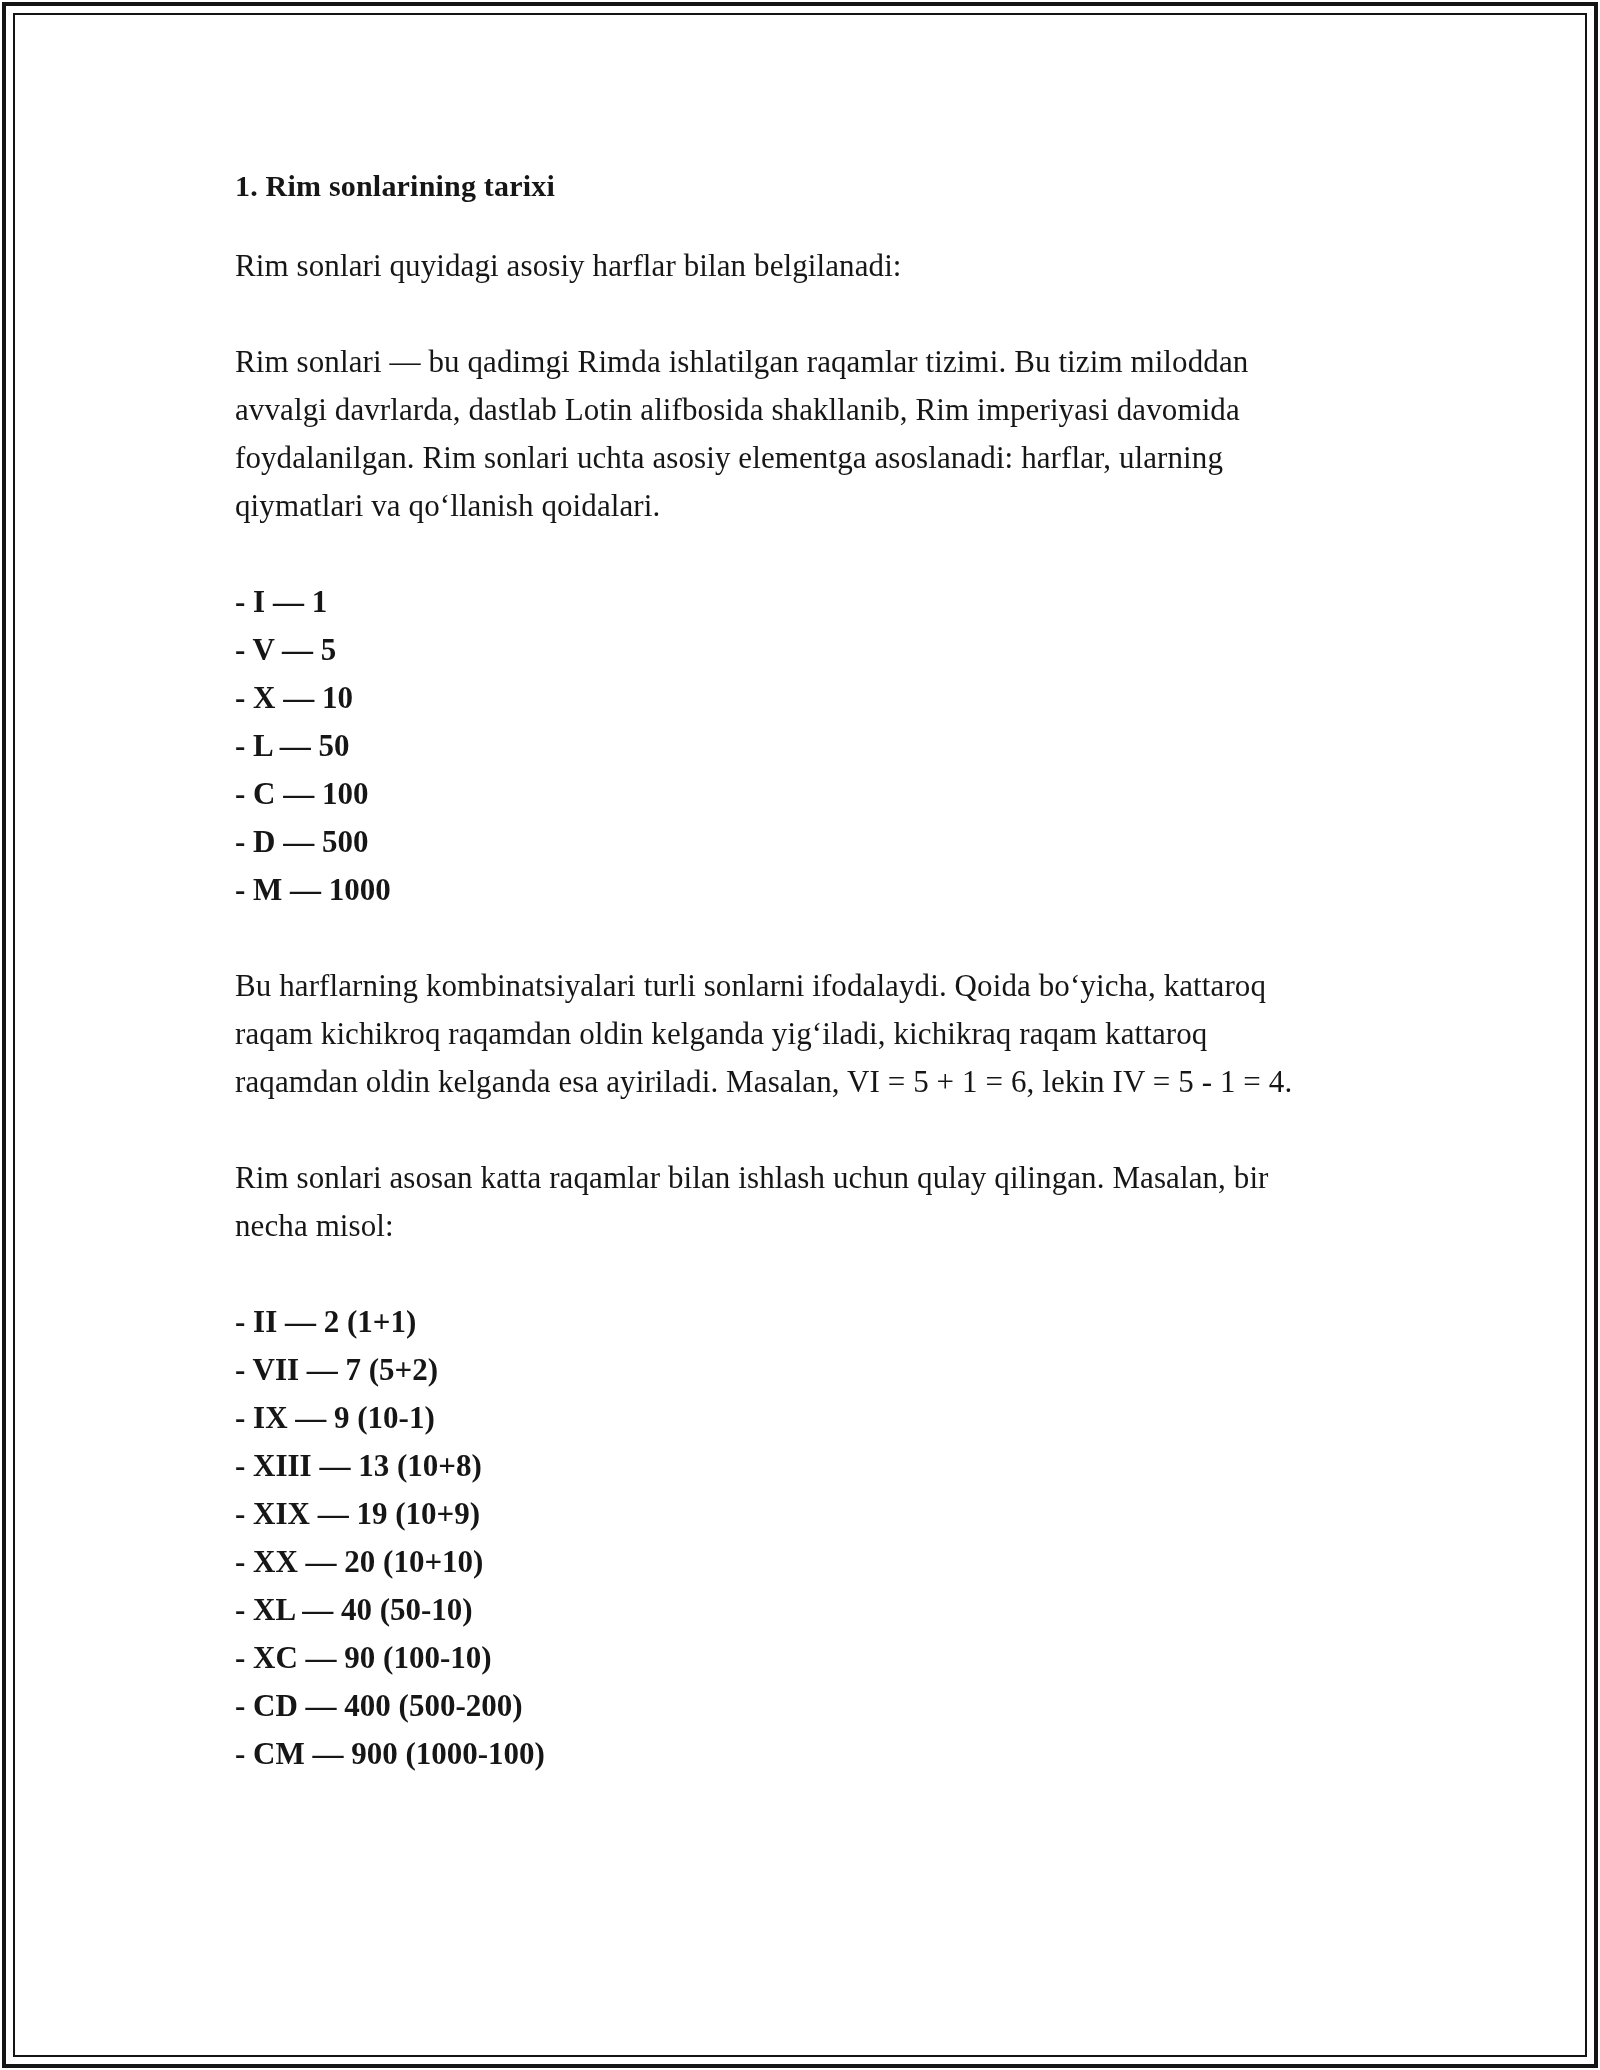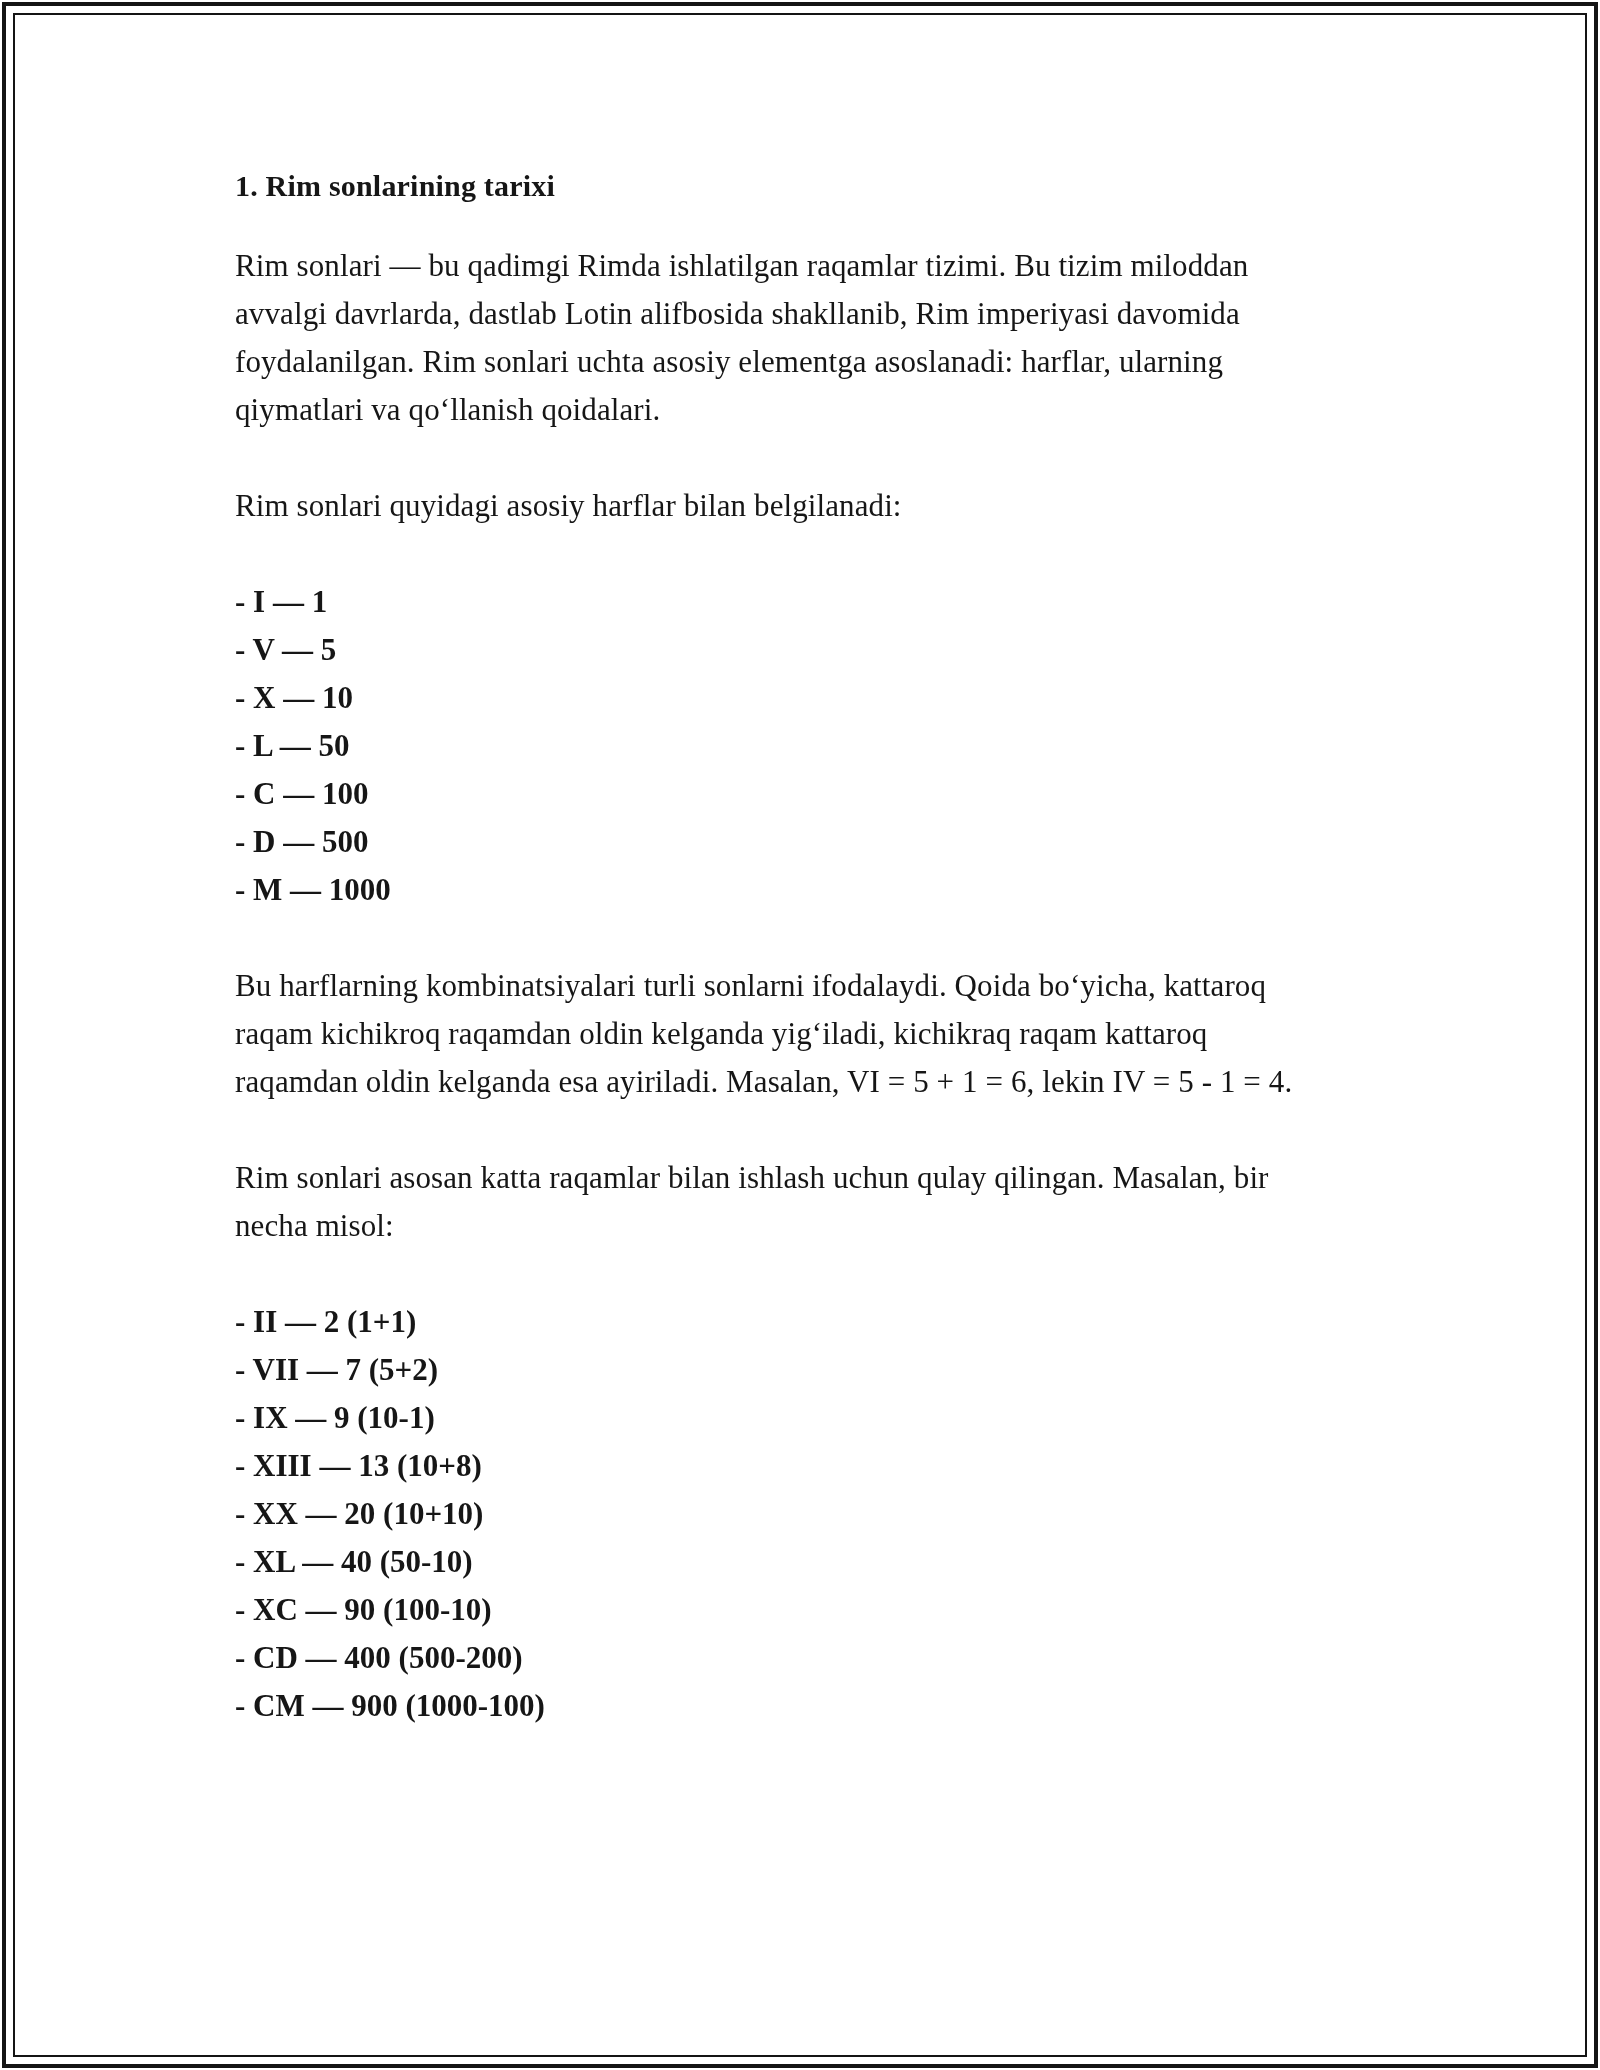--- a/index.html
+++ b/index.html
@@ -59,43 +59,44 @@
 </head>
 <body>
 
 <div class="outer-frame"></div>
 <div class="inner-frame"></div>
 
 <div class="content">
 
   <h1 class="doc-title">1. Rim sonlarining tarixi</h1>
 
+  <p class="para">Rim sonlari quyidagi asosiy harflar bilan belgilanadi:</p>
+
   <p class="para">Rim sonlari — bu qadimgi Rimda ishlatilgan raqamlar tizimi. Bu tizim miloddan avvalgi davrlarda, dastlab Lotin alifbosida shakllanib, Rim imperiyasi davomida foydalanilgan. Rim sonlari uchta asosiy elementga asoslanadi: harflar, ularning qiymatlari va qo‘llanish qoidalari.</p>
-
-  <p class="para">Rim sonlari quyidagi asosiy harflar bilan belgilanadi:</p>
 
   <div class="plain-list">
     <div class="list-line">- I — 1</div>
     <div class="list-line">- V — 5</div>
     <div class="list-line">- X — 10</div>
     <div class="list-line">- L — 50</div>
     <div class="list-line">- C — 100</div>
     <div class="list-line">- D — 500</div>
     <div class="list-line">- M — 1000</div>
   </div>
 
   <p class="para">Bu harflarning kombinatsiyalari turli sonlarni ifodalaydi. Qoida bo‘yicha, kattaroq raqam kichikroq raqamdan oldin kelganda yig‘iladi, kichikraq raqam kattaroq raqamdan oldin kelganda esa ayiriladi. Masalan, VI = 5 + 1 = 6, lekin IV = 5 - 1 = 4.</p>
 
   <p class="para">Rim sonlari asosan katta raqamlar bilan ishlash uchun qulay qilingan. Masalan, bir necha misol:</p>
 
   <div class="plain-list">
     <div class="list-line">- II — 2 (1+1)</div>
     <div class="list-line">- VII — 7 (5+2)</div>
     <div class="list-line">- IX — 9 (10-1)</div>
     <div class="list-line">- XIII — 13 (10+8)</div>
+    <div class="list-line">- XIX — 19 (10+9)</div>
     <div class="list-line">- XX — 20 (10+10)</div>
     <div class="list-line">- XL — 40 (50-10)</div>
     <div class="list-line">- XC — 90 (100-10)</div>
     <div class="list-line">- CD — 400 (500-200)</div>
     <div class="list-line">- CM — 900 (1000-100)</div>
   </div>
 
 </div>
 
 </body></html>

